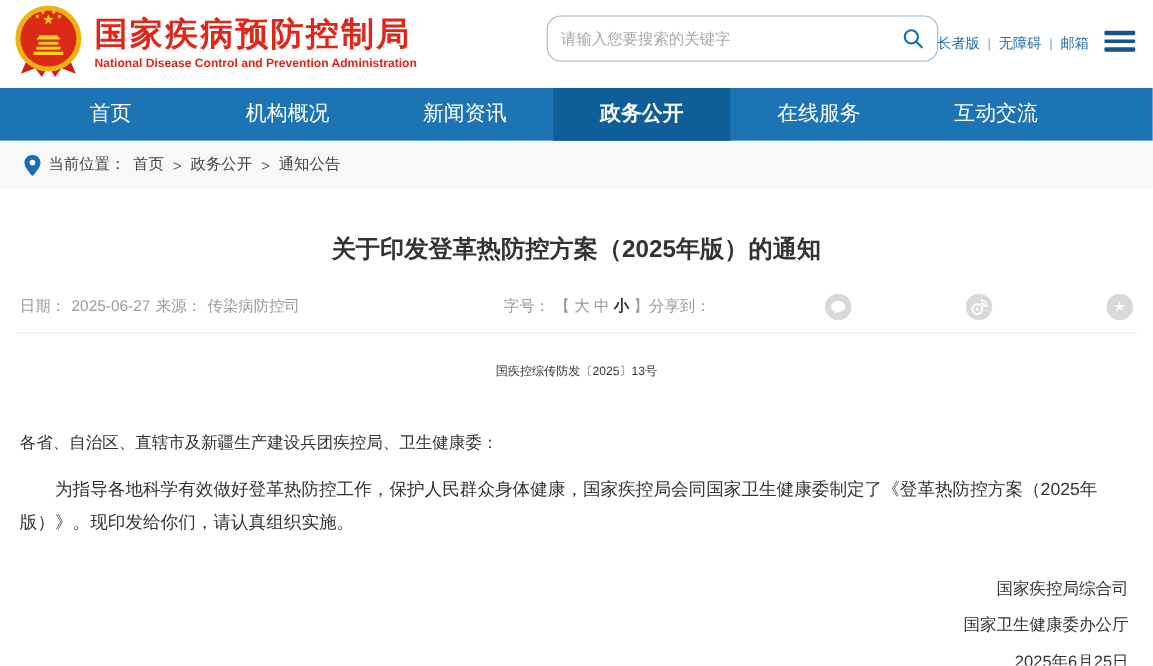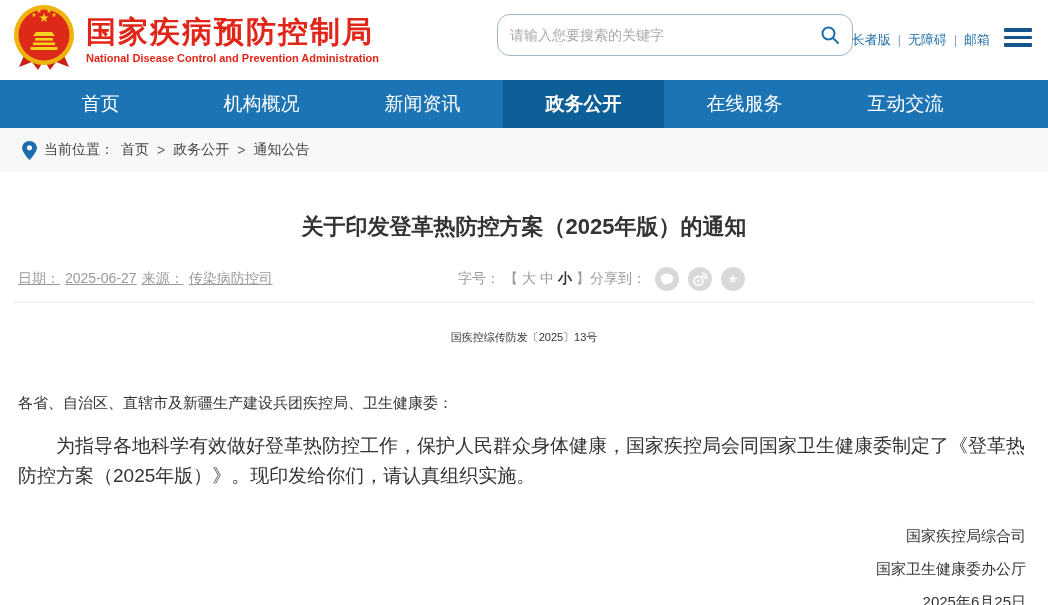--- a/index.html
+++ b/index.html
@@ -39,31 +39,31 @@
   
   .breadcrumb{height:44px;background:var(--breadcrumb-bg);display:flex;align-items:center;
     padding-left:22px;font-size:14px;color:#444;gap:7px;}
   .pin{width:15px;height:19px;display:block;}
   .crumb{cursor:pointer;color:#444;}
   .bsep{color:#666;margin:0 1px;}
 
   
   .title{text-align:center;font-size:22px;color:var(--text-dark);margin:40px 20px 0;font-weight:bold;line-height:30px;}
   .meta-row{display:flex;align-items:center;margin:25px 18px 0;font-size:14px;color:var(--meta-gray);}
-  .meta-left{flex:1;display:flex;gap:5px;white-space:nowrap;text-decoration:underline;}
+  .meta-left{flex:1;display:flex;gap:5px;white-space:nowrap;}
   .fontsize{display:flex;gap:4px;align-items:flex-start;white-space:nowrap;}
   .fs-opt{cursor:pointer;color:var(--meta-gray);}
   .fs-opt.current{color:#333;font-weight:bold;}
-  .meta-right{flex:1;display:flex;justify-content:flex-start;align-items:center;gap:9px;}
+  .meta-right{flex:1;display:flex;justify-content:space-between;align-items:center;gap:9px;}
   .share-icon{width:24px;height:24px;border-radius:50%;background:var(--share-icon-bg);
     display:flex;align-items:center;justify-content:center;color:#fff;cursor:pointer;font-size:12px;border:none;}
   .divider{border:none;border-top:1px solid #ececec;margin:11px 14px 0;}
   .doc-number{text-align:center;margin-top:27px;font-size:11px;color:var(--text-dark);}
   .salutation{margin:44px 18px 0;font-size:15px;color:var(--text-dark);line-height:28px;}
-  .body-para{margin:14px 18px 0;font-size:19px;color:var(--text-dark);line-height:30px;text-indent:2em;}
+  .body-para{margin:14px 18px 0;font-size:16px;color:var(--text-dark);line-height:30px;text-indent:2em;}
   .signatures{margin:28px 22px 0;text-align:right;font-size:15px;color:var(--text-dark);}
   .signatures div{line-height:33px;}
 </style>
 </head>
 <body>
 
 <div class="page">
 
   <header class="header">
     <div class="logo">

